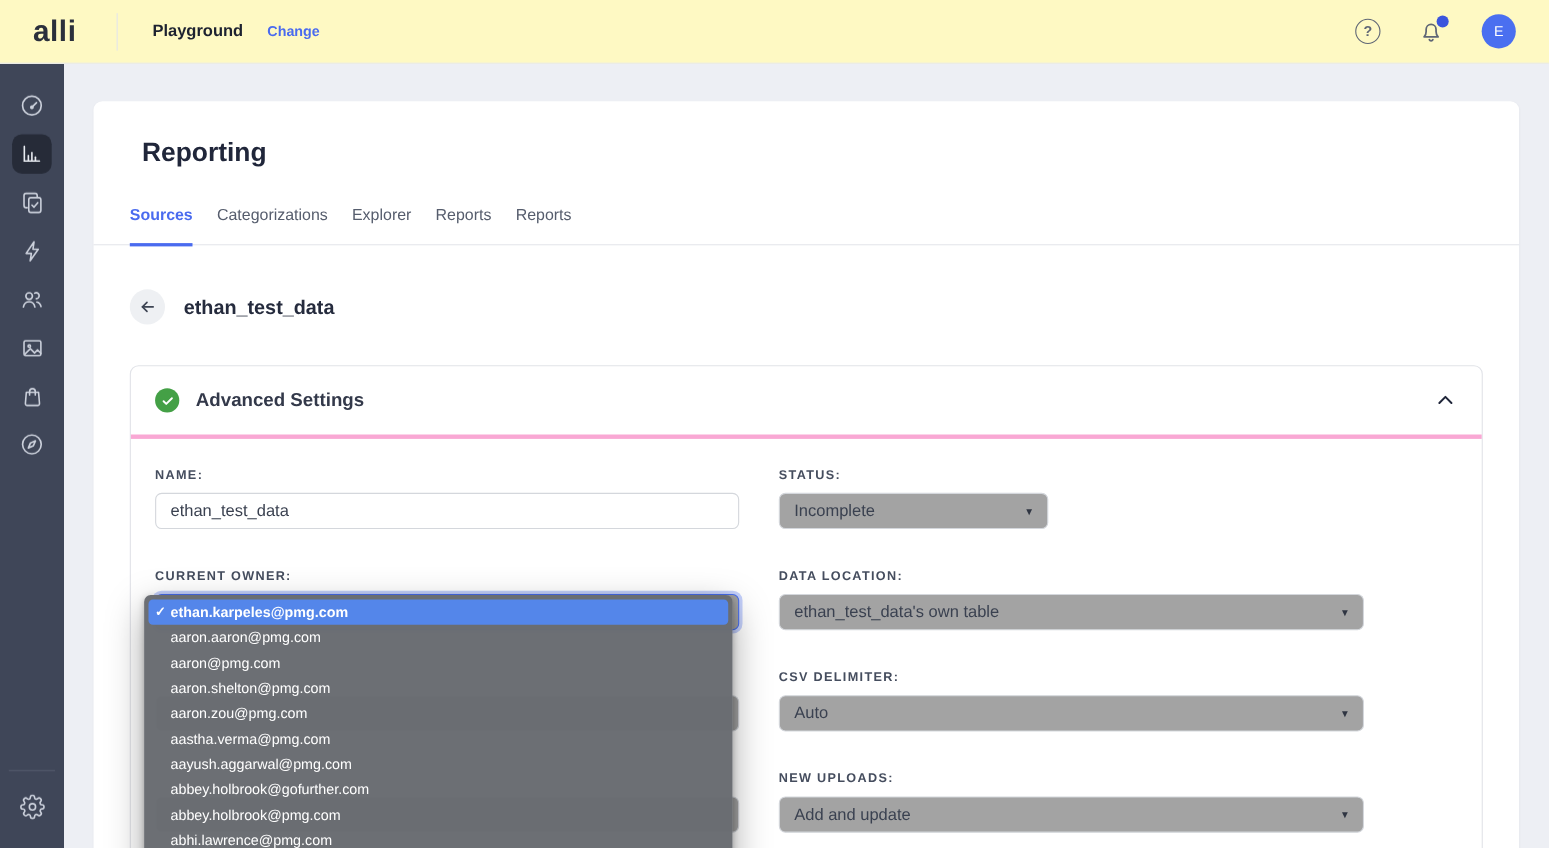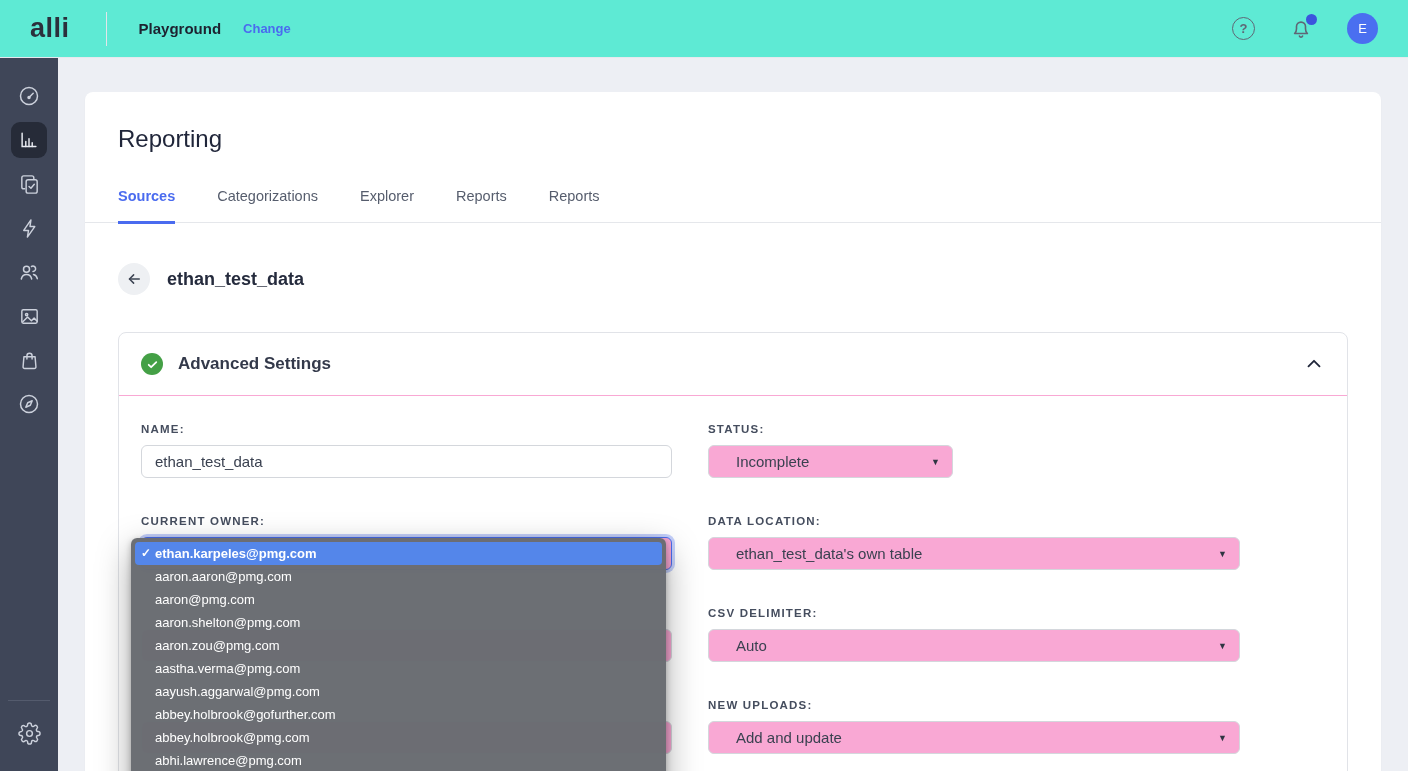--- a/index.html
+++ b/index.html
@@ -5,21 +5,21 @@
   * { margin:0; padding:0; box-sizing:border-box; }
   html,body { width:1408px; height:771px; overflow:hidden; }
   body {
     font-family:"Liberation Sans", sans-serif;
     background:#edeff4;
     color:#3d4453;
   }
   
   .topbar {
     position:fixed; top:0; left:0; right:0; height:58px;
-    background:#5eead4; border-bottom:1px solid #e7e9ee;
+    background:#fef9c3; border-bottom:1px solid #e7e9ee;
     display:flex; align-items:center; z-index:200;
   }
   .logo { font-size:27px; font-weight:700; color:#2b303c; letter-spacing:.5px; margin-left:30px; }
   .topbar-divider { width:1px; height:34px; background:#e3e5ea; margin-left:36px; }
   .workspace { font-size:15px; font-weight:700; color:#1d2230; margin-left:32px; }
   .change-link { font-size:13px; font-weight:600; color:#4a6bef; margin-left:22px; cursor:pointer; }
   .topbar-right { margin-left:auto; display:flex; align-items:center; gap:34px; margin-right:30px; }
   .help-btn {
     width:23px; height:23px; border:1.7px solid #5f6675; border-radius:50%;
     display:flex; align-items:center; justify-content:center;
@@ -44,34 +44,34 @@
   }
   .side-item.active { background:#262b38; color:#e8ebf1; }
   .side-bottom { margin-top:auto; width:100%; display:flex; flex-direction:column; align-items:center; padding-bottom:12px; }
   .side-divider { width:42px; height:1px; background:#545b6d; margin-bottom:14px; }
   
   .main { margin-left:58px; padding:92px 27px 0 27px; }
   .card {
     background:#fff; border-radius:8px; min-height:720px;
     box-shadow:0 1px 2px rgba(40,50,70,.04);
   }
-  .page-title { font-size:24px; font-weight:400; color:#20263a; padding:33px 33px 0 33px; }
-  .tabs { display:flex; gap:42px; padding:0 33px; margin-top:27px; border-bottom:1px solid #e5e7eb; }
+  .page-title { font-size:24px; font-weight:700; color:#20263a; padding:33px 33px 0 44px; }
+  .tabs { display:flex; gap:22px; padding:0 33px; margin-top:27px; border-bottom:1px solid #e5e7eb; }
   .tab { font-size:14.5px; color:#565d6d; padding:8px 0 17px; cursor:pointer; }
   .tab.active { color:#4a6bef; font-weight:600; border-bottom:3px solid #4a6bef; margin-bottom:-2px; }
   .content { padding:40px 33px 0 33px; }
   .source-header { display:flex; align-items:center; gap:17px; }
   .back-btn {
     width:32px; height:32px; border-radius:50%; background:#eef0f3; border:none;
     display:flex; align-items:center; justify-content:center; color:#3d4453; cursor:pointer;
   }
   .source-title { font-size:18px; font-weight:700; color:#252b3d; }
   
   .adv-card { margin-top:37px; border:1px solid #e1e3e8; border-radius:8px; }
-  .adv-header { display:flex; align-items:center; padding:20px 22px; border-bottom:1px solid #f9a8d4; cursor:pointer; }
+  .adv-header { display:flex; align-items:center; padding:20px 22px; border-bottom:4px solid #f9a8d4; cursor:pointer; }
   .check-circle {
     width:22px; height:22px; border-radius:50%; background:#44a046;
     display:flex; align-items:center; justify-content:center; color:#fff;
   }
   .adv-title { font-size:17px; font-weight:600; color:#33394a; margin-left:15px; }
   .adv-collapse { margin-left:auto; color:#20263a; display:flex; cursor:pointer; }
   .adv-body {
     padding:26px 22px 28px 22px;
     display:grid; grid-template-columns:531px 532px; column-gap:83px; row-gap:29px;gap:36px;
   }
@@ -79,22 +79,22 @@
     font-size:11.5px; font-weight:600; letter-spacing:1.2px; color:#454d5e;
     margin-bottom:9px; line-height:14px;
   }
   .text-input {
     width:100%; height:33px; border:1px solid #d4d7dc; border-radius:6px;
     padding:0 13px; font-size:15px; color:#3a4150; background:#fff;
     font-family:"Liberation Sans", sans-serif; outline:none;
   }
   .select-box {
     position:relative; height:33px; border:1px solid #d4d7dc; border-radius:6px;
-    display:flex; align-items:center; padding:0 30px 0 27px;
-    font-size:15px; color:#3a4150; background:#f9a8d4; cursor:pointer; white-space:nowrap;
+    display:flex; align-items:center; padding:0 30px 0 13px;
+    font-size:15px; color:#3a4150; background:#a3a3a3; cursor:pointer; white-space:nowrap;
   }
   .select-box .caret { position:absolute; right:12px; font-size:9px; color:#2f3542; }
   .select-box.narrow { width:245px; }
   .select-box.focused { border-color:#4a6ff0; box-shadow:0 0 0 3px rgba(77,112,243,.33); }
   .owner-group { position:relative; }
   
   .owner-popup {
     position:absolute; left:-10px; top:24px; width:535px; height:300px;
     background:rgba(105,108,113,.98); border-radius:6px;
     box-shadow:0 12px 34px rgba(0,0,0,.35), 0 2px 6px rgba(0,0,0,.25);

